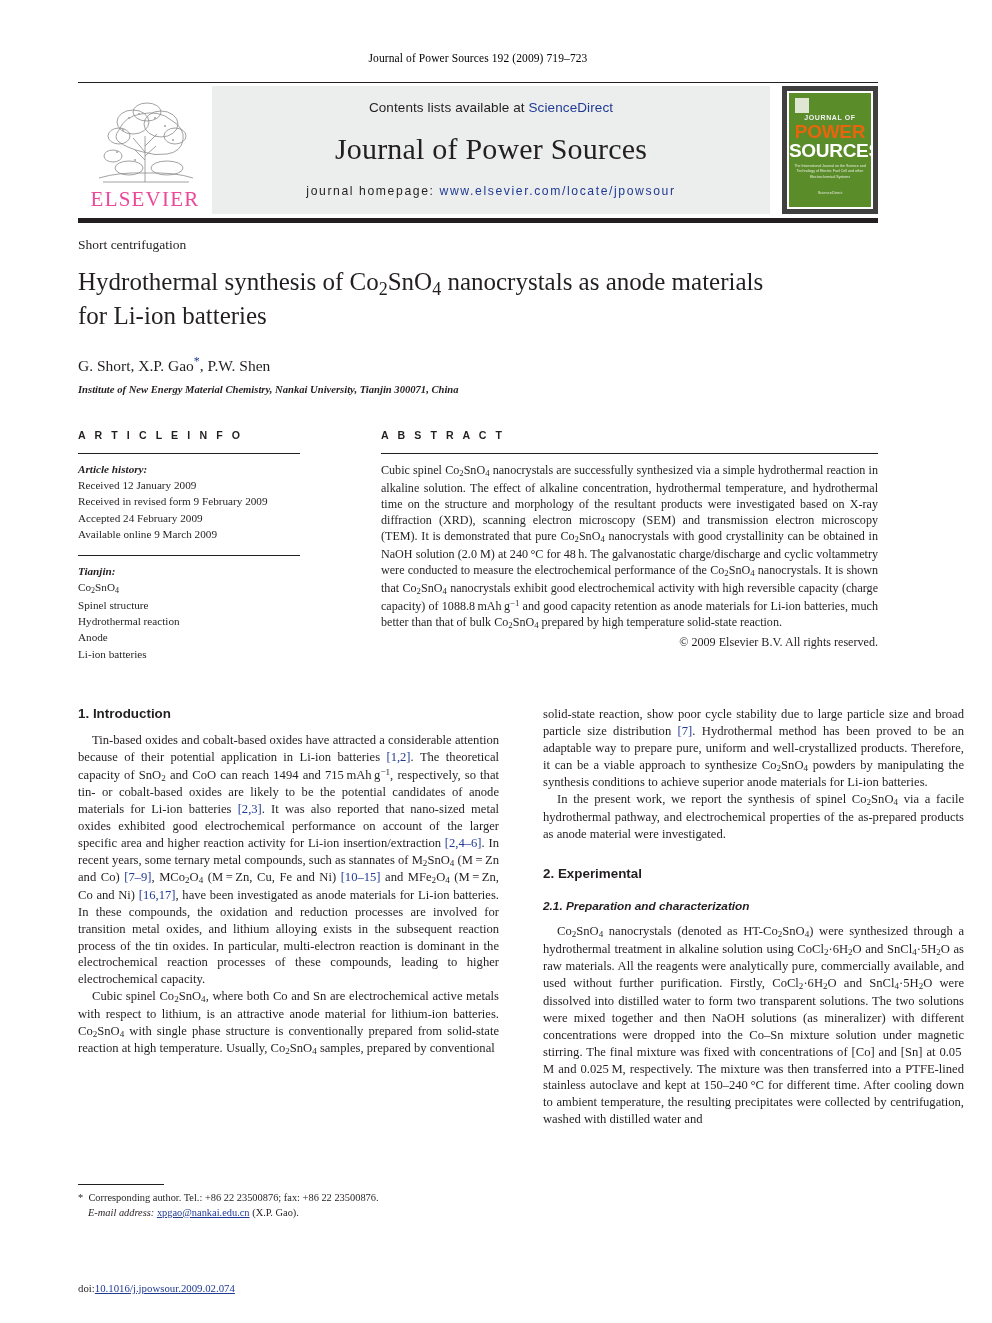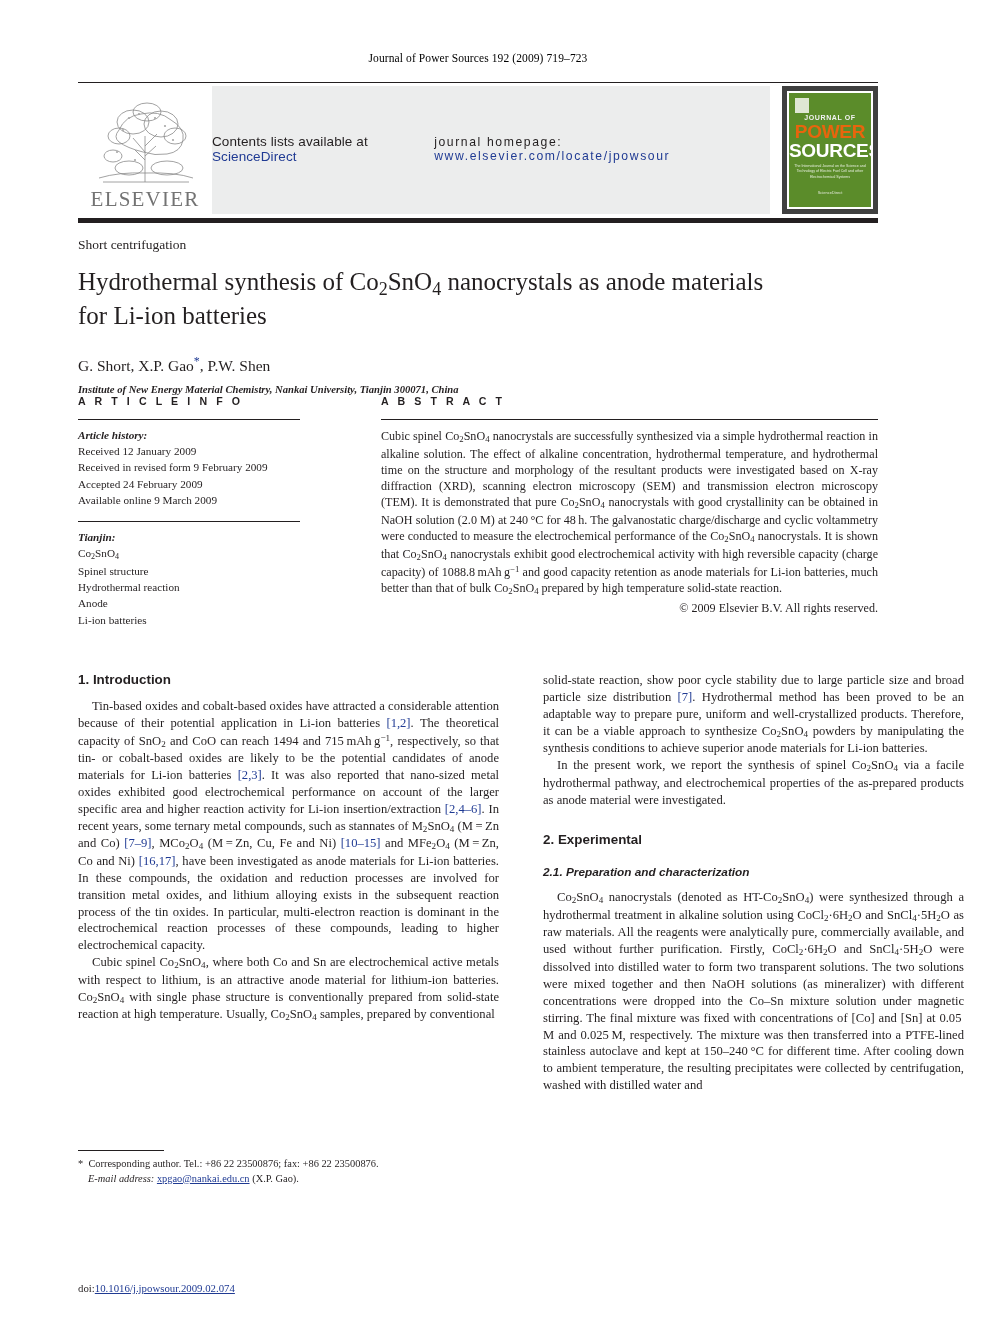--- a/index.html
+++ b/index.html
@@ -45,30 +45,31 @@
     flex: 0 0 134px;
     display: flex;
     flex-direction: column;
     align-items: center;
     justify-content: flex-end;
     padding-bottom: 4px;
   }
   .tree-svg { display:block; }
   .elsevier-word {
     font-family: "Liberation Serif", serif;
-    color: #737373;
+    color: #ec4899;
     font-size: 21px;
     letter-spacing: 1.2px;
     line-height: 1;
     margin-top: 1px;
   }
   .masthead-center {
     flex: 1 1 auto;
     background: #eceded;
     display: flex;
+    flex-direction: column;
     align-items: center;
     justify-content: center;
     padding: 6px 0 8px 0;
   }
   .contents-line {
     font-size: 13.5px;
     font-family: "Liberation Sans", sans-serif;
     color: #231f20;
     letter-spacing: 0.1px;
   }
@@ -180,20 +181,21 @@
     font-size: 10.6px;
     font-style: italic;
     font-weight: bold;
     margin-top: 9px;
     color: #231f20;
   }
 
   
   .info-abstract {
     display: flex;
+    margin-top: 34px;
     gap: 4px;
   }
   .col-info { width: 287px; flex: 0 0 287px; }
   .col-gap  { width: 8px; flex: 0 0 8px; }
   .col-abs  { flex: 1 1 auto; }
 
   .sec-label {
     font-family: "Liberation Sans", sans-serif;
     font-weight: bold;
     font-size: 10.6px;
@@ -345,20 +347,21 @@
               <circle cx="46" cy="64" r="1.1"></circle>
           </g>
         </svg>
         <div class="elsevier-word">ELSEVIER</div>
       </div>
 
       <div class="masthead-center">
         <div class="contents-line">
           <span>Contents lists available at </span><a class="sciencedirect" href="#">ScienceDirect</a>
         </div>
+        <div class="journal-name">Journal of Power Sources</div>
         <div class="homepage-line">
           <span>journal homepage:</span>
           <span class="homepage-url">www.elsevier.com/locate/jpowsour</span>
         </div>
       </div>
 
       <div class="cover-thumb">
         <div class="cover-inner">
           <div class="cover-elsevier-mark"></div>
           <div class="cover-journalof">JOURNAL OF</div>

